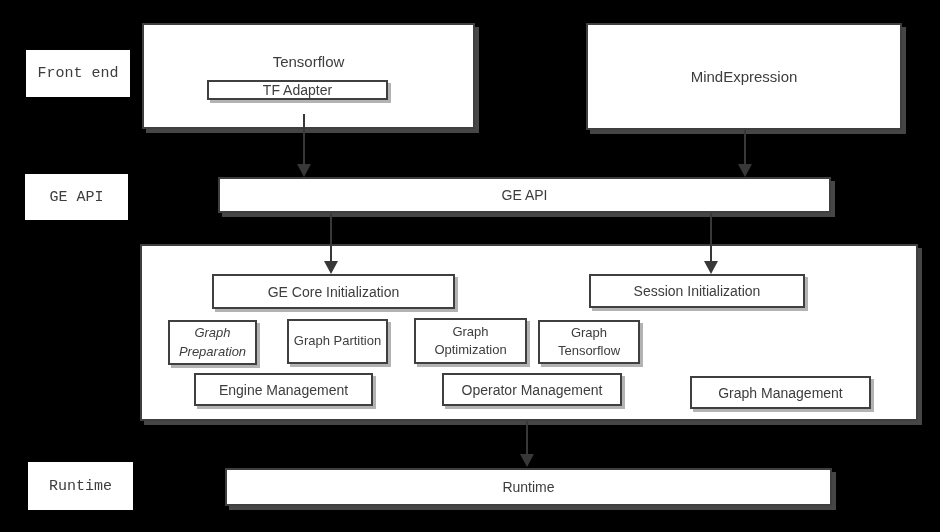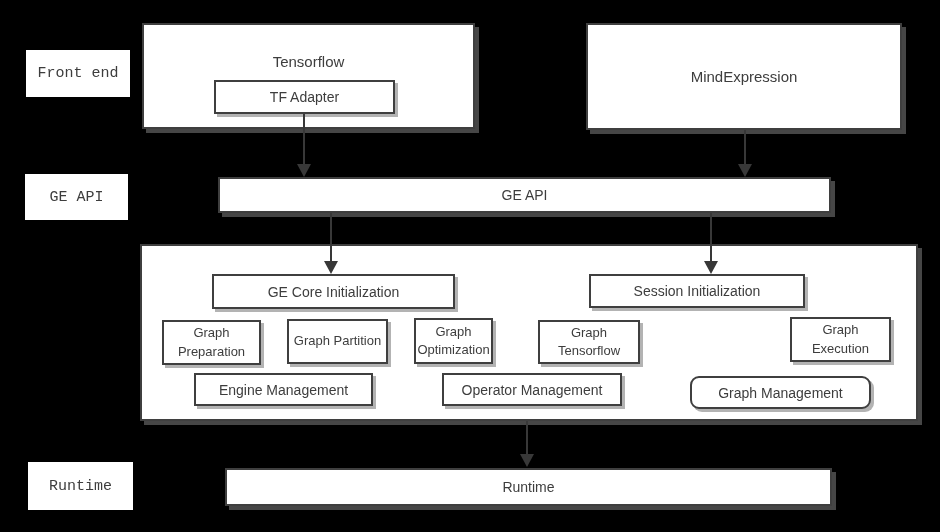--- a/index.html
+++ b/index.html
@@ -44,44 +44,44 @@
   .shadow-on-white { box-shadow: 3px 3px 0 #b3b3b3; }
 
   
   #lbl-front-end { left: 26px;  top: 50px;  width: 104px; height: 47px; }
   #lbl-ge-api    { left: 25px;  top: 174px; width: 103px; height: 46px; }
   #lbl-ge-core   { left: 24px;  top: 323px; width: 104px; height: 48px; }
   #lbl-runtime   { left: 28px;  top: 462px; width: 105px; height: 48px; }
 
   #box-tensorflow { left: 142px; top: 23px; width: 333px; height: 106px; display: block; font-size: 15px; }
   #tensorflow-title { position: absolute; left: 0; top: 28px; width: 100%; text-align: center; }
-  #box-tf-adapter { left: 70px; top: 55px; width: 181px; height: 34px; font-size: 14px; }
+  #box-tf-adapter { left: 63px; top: 55px; width: 181px; height: 20px; font-size: 14px; }
 
   #box-mindexpression { left: 586px; top: 23px; width: 316px; height: 107px; font-size: 15px; }
 
   #bar-ge-api  { left: 218px; top: 177px; width: 613px; height: 36px; }
   #bar-runtime { left: 225px; top: 468px; width: 607px; height: 38px; }
 
   #box-ge-core { left: 140px; top: 244px; width: 778px; height: 177px; display: block; }
 
   
   #box-ge-core-init    { left: 70px;  top: 28px;  width: 243px; height: 35px; }
   #box-session-init    { left: 447px; top: 28px;  width: 216px; height: 34px; }
 
   .stage-box { font-size: 13px; line-height: 1.4; padding: 0 4px; }
-  #box-graph-preparation  { left: 20px;  top: 74px; width: 99px;  height: 45px; }
+  #box-graph-preparation  { left: 26px;  top: 74px; width: 89px;  height: 45px; font-style: italic; }
   #box-graph-partition    { left: 145px; top: 73px; width: 101px; height: 45px; }
-  #box-graph-optimization { left: 272px; top: 72px; width: 79px; height: 46px; }
+  #box-graph-optimization { left: 272px; top: 72px; width: 113px; height: 46px; }
   #box-graph-compilation  { left: 396px; top: 74px; width: 102px; height: 44px; }
   #box-graph-loading      { left: 523px; top: 71px; width: 100px; height: 46px; }
   #box-graph-execution    { left: 648px; top: 71px; width: 101px; height: 45px; }
 
   #box-engine-management   { left: 52px;  top: 127px; width: 179px; height: 33px; }
   #box-operator-management { left: 300px; top: 127px; width: 180px; height: 33px; }
-  #box-graph-management    { left: 548px; top: 130px; width: 181px; height: 33px; border-radius: 9px; }
+  #box-graph-management    { left: 548px; top: 130px; width: 181px; height: 33px; }
 
   
   .arrow {
     position: absolute;
     width: 2px;
     background: #383838;
     z-index: 10;
   }
   .arrow::after {
     content: '';
@@ -144,23 +144,20 @@
     </div>
     <div class="box shadow-on-white stage-box" id="box-graph-partition">
       <span>Graph Partition</span>
     </div>
     <div class="box shadow-on-white stage-box" id="box-graph-optimization">
       <span>Graph Optimization</span>
     </div>
     <div class="box shadow-on-white stage-box" id="box-graph-compilation">
       <span>Graph Tensorflow</span>
     </div>
-    <div class="box shadow-on-white stage-box" id="box-graph-execution">
-      <span>Graph Execution</span>
-    </div>
 
     <div class="box shadow-on-white" id="box-engine-management">
       <span>Engine Management</span>
     </div>
     <div class="box shadow-on-white" id="box-operator-management">
       <span>Operator Management</span>
     </div>
     <div class="box shadow-on-white" id="box-graph-management">
       <span>Graph Management</span>
     </div>

